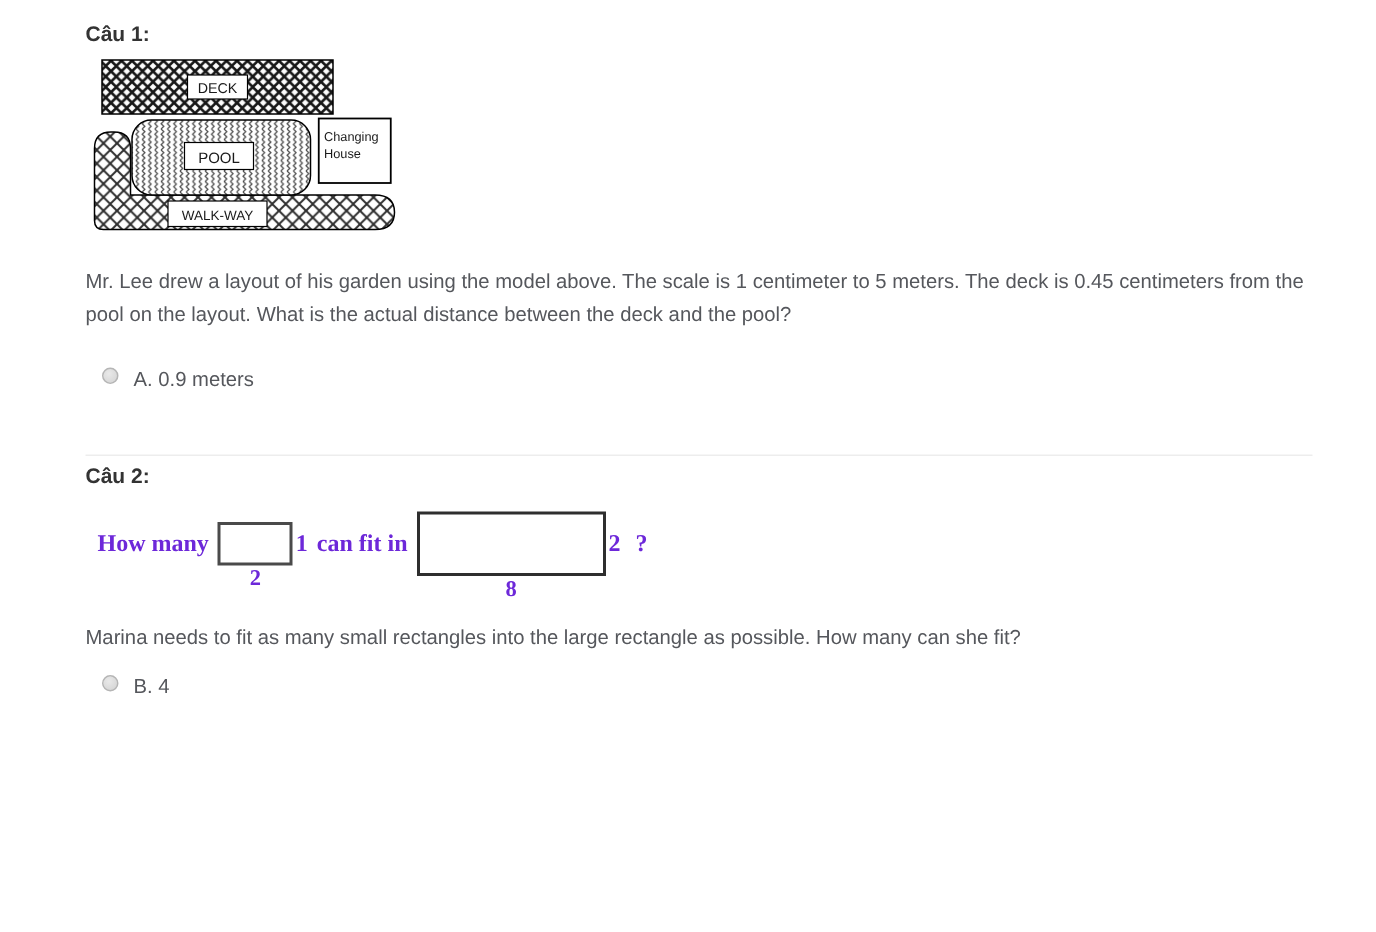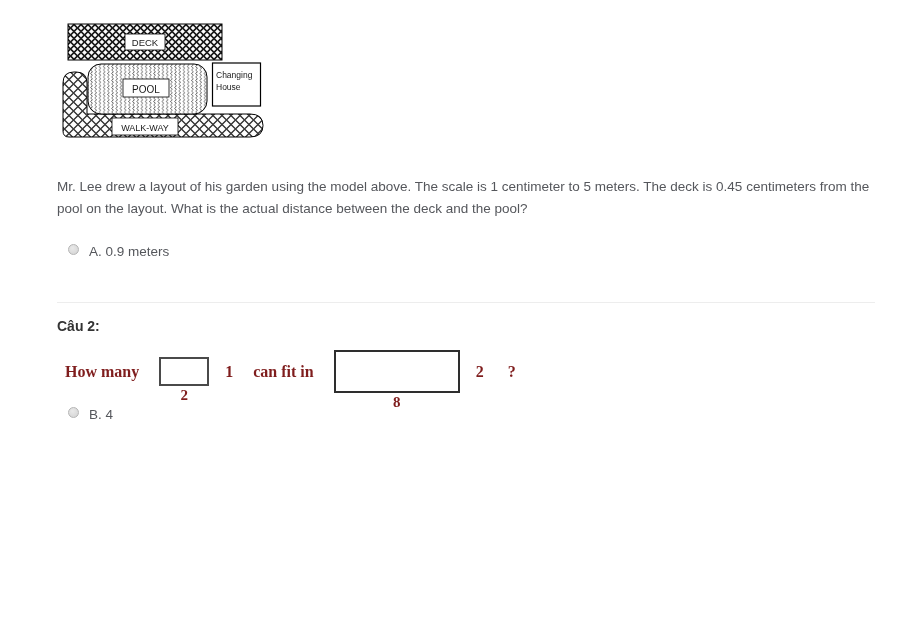--- a/index.html
+++ b/index.html
@@ -11,21 +11,21 @@
   }
   .page { padding:14px 40px 0 57px; }
 
   .q-label {
     font-size:14px; font-weight:bold; color:#333333;
   }
 
   .diagram-wrap { margin-top:7px; margin-left:3px; }
 
   .q-text {
-    margin-top:27px;
+    margin-top:11px;
     font-size:13.5px; line-height:22px; color:#55575c;
     max-width:822px;
   }
 
   .options { margin-top:24px; }
   .option-row {
     display:flex; align-items:flex-start; height:34px; cursor:pointer;
   }
   .radio {
     width:11px; height:11px; flex:none;
@@ -34,27 +34,27 @@
     border:1px solid #b5b5b5;
     margin:0 10px 0 11px;
   }
   .option-label { font-size:13.5px; color:#55575c; }
 
   .divider {
     border:none; border-top:1px solid #ededed;
     width:818px; margin-top:24px;
   }
 
-  .q2-head { margin-top:15px; }
+  .q2-head { margin-top:5px; }
 
   .fit-row {
     margin-top:16px; margin-left:8px;
-    display:flex; align-items:center; gap:20px;
+    display:flex; align-items:center; gap:6px;
     font-family:"Liberation Serif", serif; font-weight:bold;
-    font-size:16px; color:#7f1d1d;
+    font-size:16px; color:#6d28d9;
     height:43px;
     text-align:center;
   }
   .rect-wrap { position:relative; flex:none; }
   .small-rect {
     width:50px; height:29px; background:#fff;
     border:2px solid #4a4a4a;
   }
   .large-rect {
     width:126px; height:43px; background:#fff;
@@ -71,20 +71,21 @@
   .q2-text { margin-top:30px; font-size:13.5px; line-height:22px; color:#55575c; }
   .options-q2 { margin-top:14px; }
 
   svg text { font-family:"Liberation Sans", sans-serif; fill:#1a1a1a; }
 </style>
 </head>
 <body>
 
 <div class="page">
 
+  <div class="q-label">Câu 1:</div>
 
   <div class="diagram-wrap">
     <svg width="212" height="124" viewBox="0 0 212 124">
       <defs>
         <pattern id="deckP" patternUnits="userSpaceOnUse" width="7" height="7">
           <rect width="7" height="7" fill="#fdfdfd"></rect>
           <path d="M0,3.5 L3.5,0 M3.5,7 L7,3.5" stroke="#161616" stroke-width="1.7" fill="none"></path>
           <path d="M0,3.5 L3.5,7 M3.5,0 L7,3.5" stroke="#161616" stroke-width="1.7" fill="none"></path>
         </pattern>
         <pattern id="poolP" patternUnits="userSpaceOnUse" width="4.2" height="7">
@@ -141,20 +142,21 @@
     <span class="tight-left">1</span>
     <span>can fit in</span>
     <span class="rect-wrap">
       <span class="large-rect" style="display:block;"></span>
       <span class="under-num">8</span>
     </span>
     <span class="tight-left">2</span>
     <span class="qmark">?</span>
   </div>
 
+  <div class="q-text q2-text">Marina needs to fit as many small rectangles into the large rectangle as possible. How many can she fit?</div>
 
   <div class="options options-q2">
     <div class="option-row">
       <span class="radio"></span>
       <span class="option-label">B. 4</span>
     </div>
   </div>
 
 </div>
 

